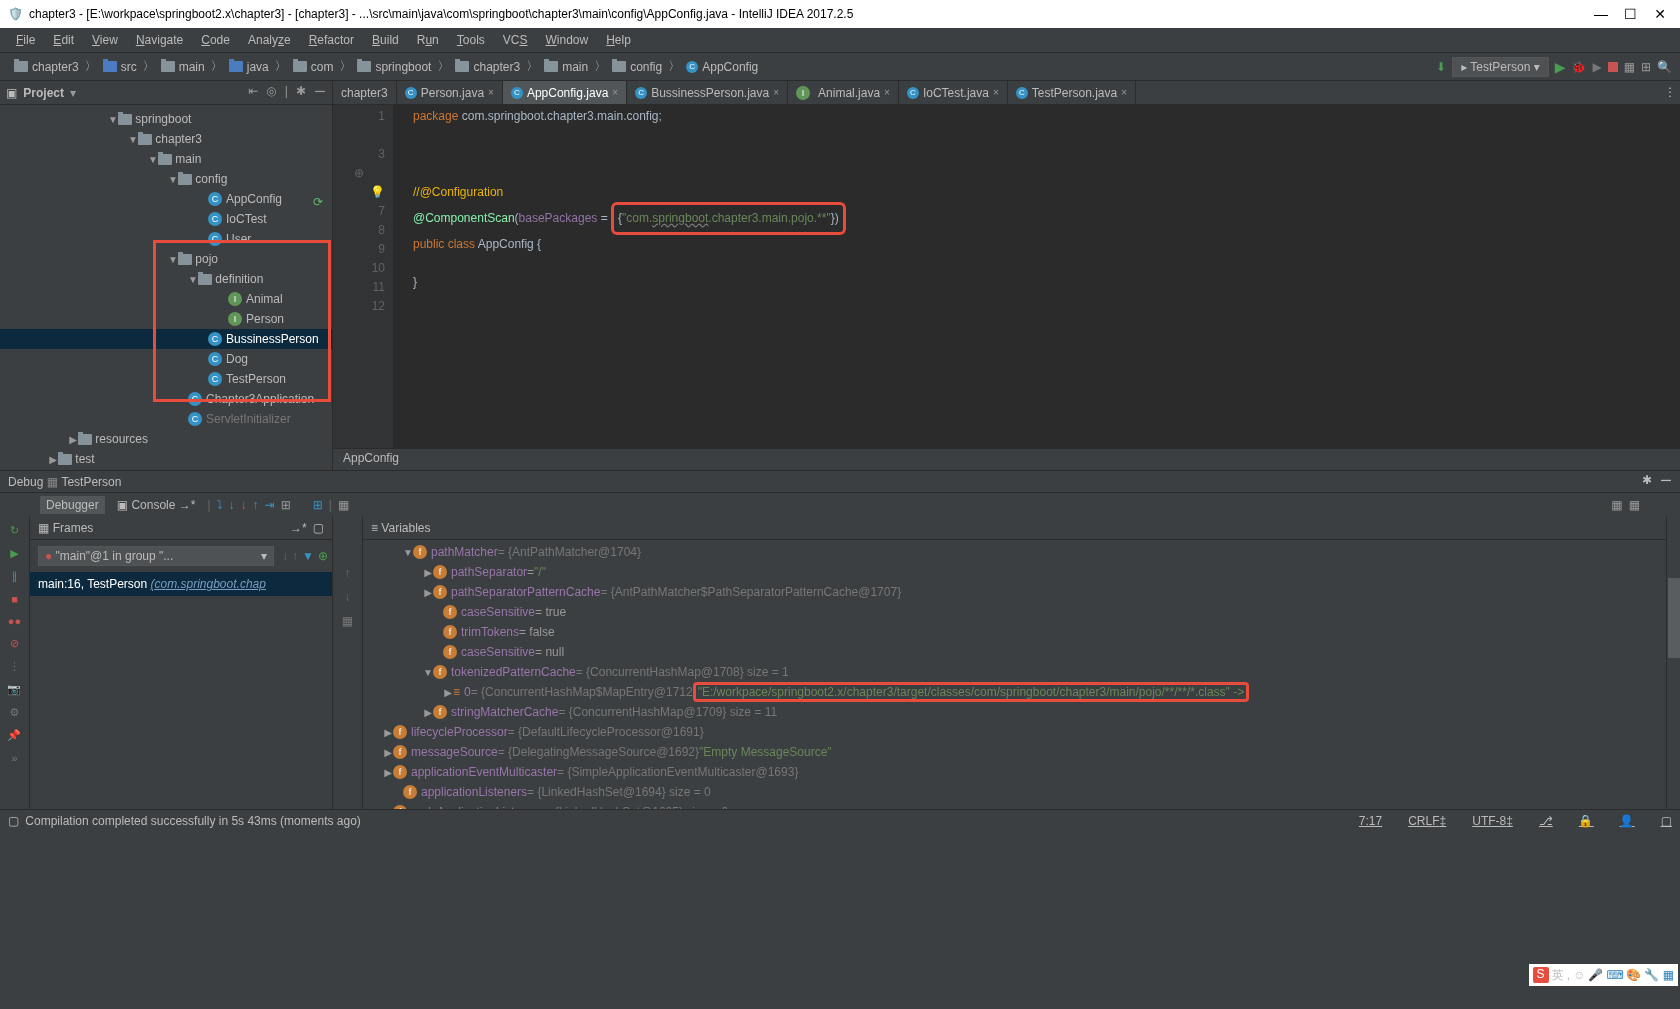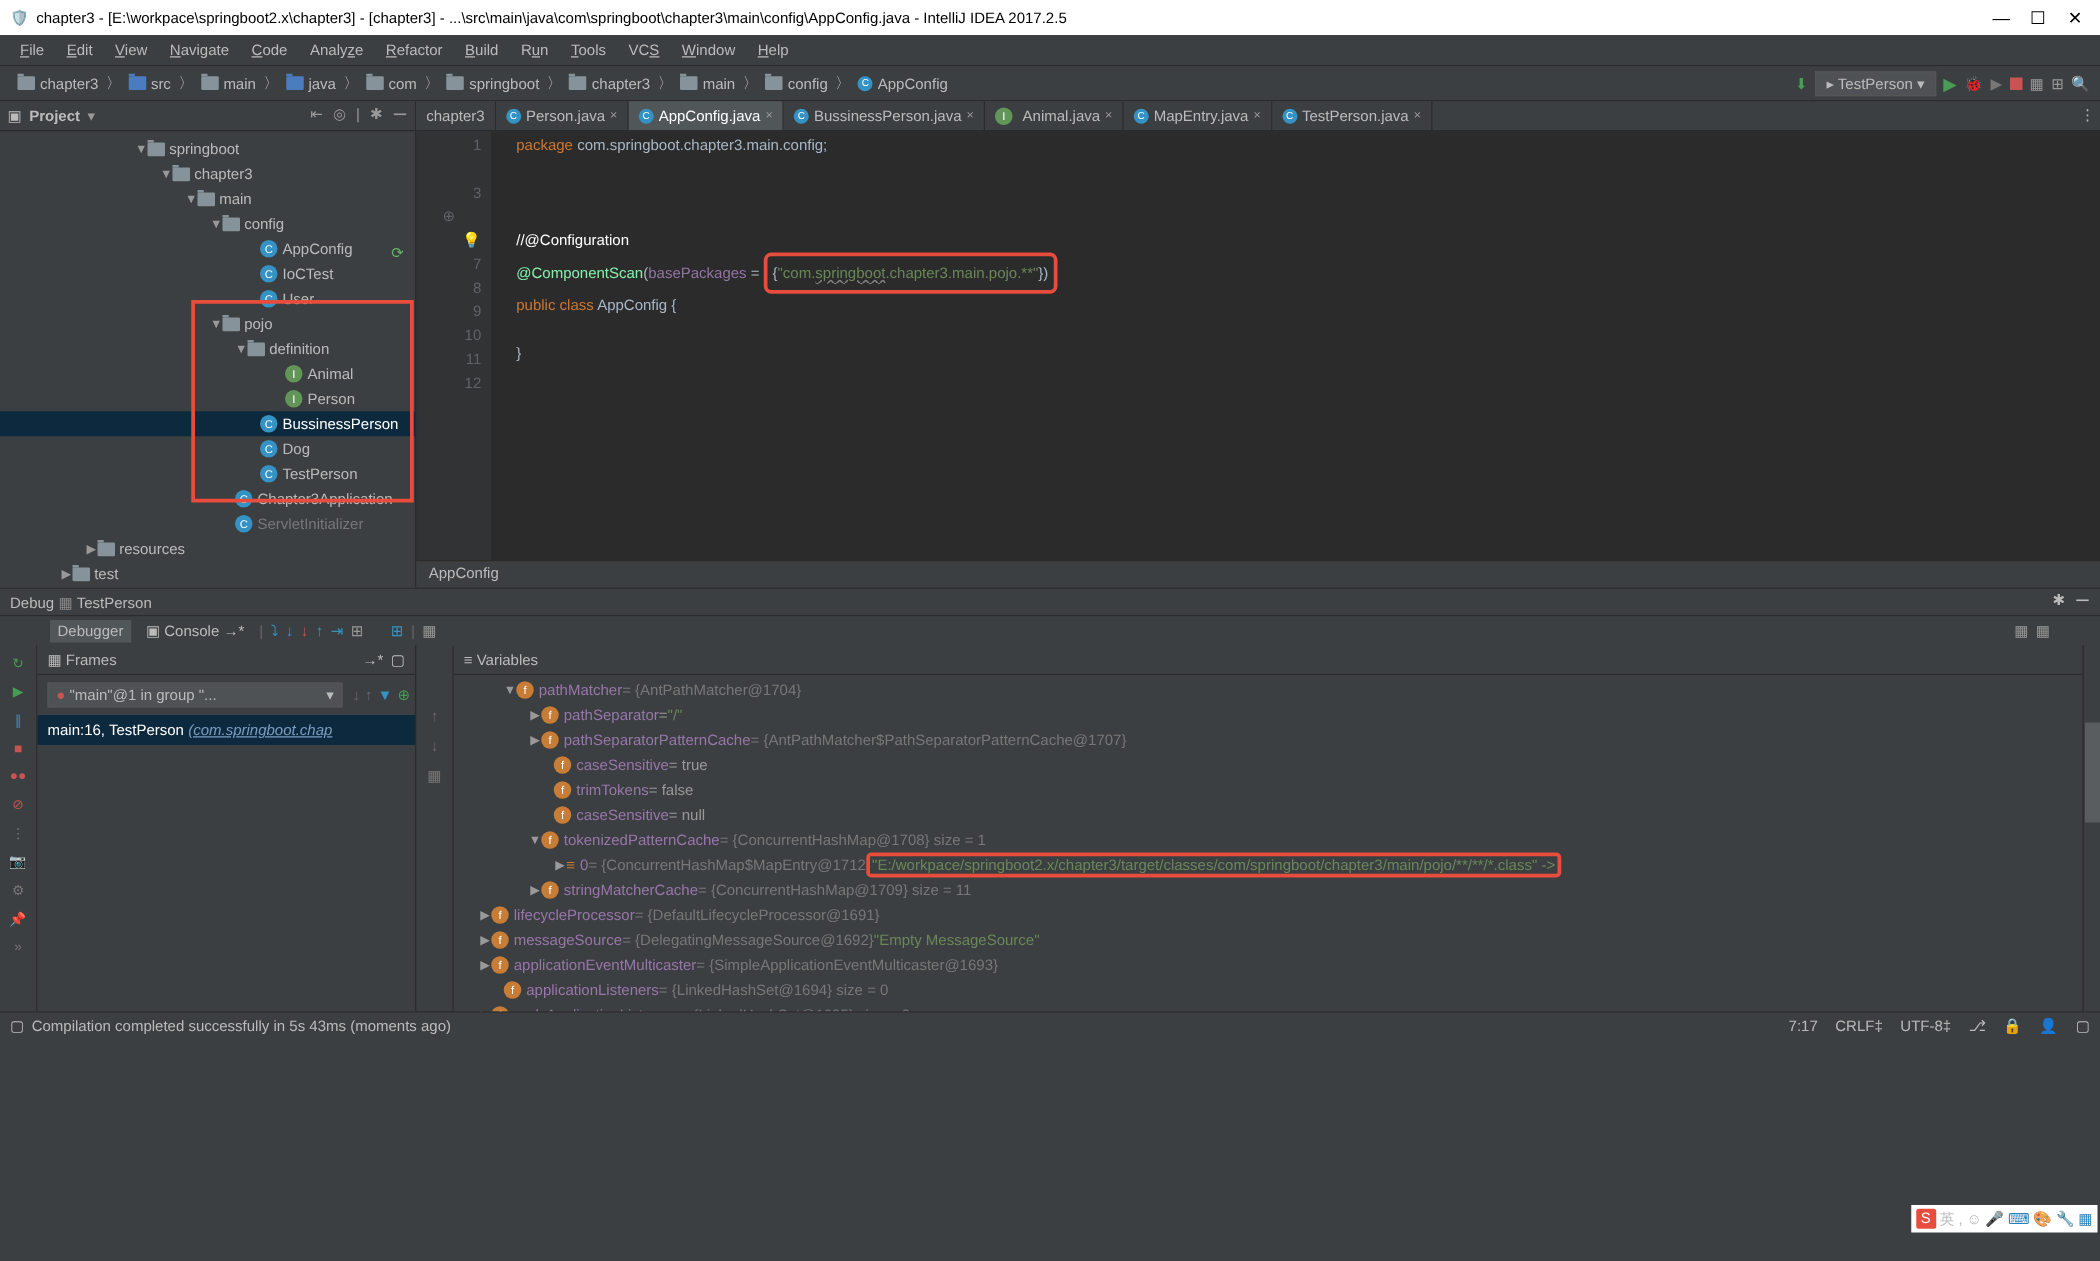--- a/index.html
+++ b/index.html
@@ -38,21 +38,21 @@
     .redbox1 { position:absolute; border:3px solid #e74c3c; pointer-events:none;}
     .editor { flex:1; background:#2b2b2b; display:flex; flex-direction:column; position:relative;}
     .tabs { height:24px; background:#3c3f41; display:flex; align-items:end; padding:0; border-bottom:1px solid #2b2b2b;}
     .tab { height:23px; padding:0 8px; display:flex; align-items:center; gap:4px; background:#3c3f41; border-right:1px solid #2b2b2b; color:#bbb;}
     .tab.active { background:#515658; color:#fff;}
     .tab .close { color:#999; font-size:10px;}
     .codearea { display:flex; flex:1; font-family:Consolas,monospace; font-size:13px;}
     .gutter { width:60px; background:#313335; color:#606366; text-align:right; padding:2px 8px 0 0; line-height:19px;}
     .code { flex:1; padding:2px 0 0 20px; line-height:19px; position:relative;}
     .code .kw { color:#cc7832;}
-    .code .comment { color:#ffffff;}
+    .code .comment { color:#eab308;}
     .code .ann { color:#86efac;}
     .code .str { color:#6a8759;}
     .code .ident { color:#a9b7c6;}
     .code .pkg { color:#a9b7c6;}
     .bulb { color:#f0a732; }
     .breadcrumb2 { height:22px; background:#3c3f41; padding:2px 10px; color:#bbb; border-top:1px solid #2b2b2b;}
     .debugtab { height:22px; background:#3c3f41; border-top:1px solid #2b2b2b; display:flex; align-items:center; padding:0 8px; color:#bbb;}
     .debugtab .right{margin-left:auto; display:flex; gap:8px;}
     .debugtoolbar { height:24px; background:#3c3f41; border-top:1px solid #2b2b2b; display:flex; align-items:center; padding:0 40px; gap:6px;}
     .debugtoolbar .btn { padding:2px 6px; color:#bbb;}
@@ -68,21 +68,21 @@
     .framerow.sel .grey{color:#7a9ec2;}
     .dropdown { background:#4e5254; border:1px solid #555; padding:2px 6px; margin:4px; display:flex; align-items:center;}
     .variables { flex:1; background:#3c3f41; overflow:hidden;}
     .varrow { display:flex; align-items:center; height:20px; padding:0; white-space:nowrap;}
     .varname { color:#9876aa;}
     .varval { color:#999;}
     .vartype { color:#777;}
     .varstr { color:#6a8759;}
     .ficon { width:14px; height:14px; border-radius:50%; background:#c77d35; color:#fff; font-size:9px; display:inline-flex; align-items:center; justify-content:center; margin-right:4px;}
     .statusbar { height:23px; background:#3c3f41; border-top:1px solid #2b2b2b; display:flex; align-items:center; padding:0 8px; color:#bbb;}
-    .statusbar .right { margin-left:auto; display:flex; gap:14px; align-items:flex-end;}
+    .statusbar .right { margin-left:auto; display:flex; gap:26px; align-items:flex-end;text-decoration:underline;}
     .imebar { position:absolute; bottom:23px; right:2px; height:22px; background:#fff; display:flex; align-items:center; gap:3px; padding:0 4px;}
     .imebar span{font-size:12px;}
     .redhighlight { border:3px solid #e74c3c; border-radius:4px; padding:0 2px;}
     .sidetools { position:absolute; right:0; top:0; width:20px; height:100%; display:flex; flex-direction:column; align-items:center; gap:8px; padding-top:4px;}
   </style>
 </head>
 <body>
 
 <div class="titlebar">
   <span style="margin-right:6px;">🛡️</span>
@@ -261,21 +261,21 @@
           <span>BussinessPerson.java</span>
           <span class="close">×</span>
         </div>
       <div class="tab">
           <span class="circicon i">I</span>
           <span>Animal.java</span>
           <span class="close">×</span>
         </div>
       <div class="tab">
           <span class="javaicon">C</span>
-          <span>MapEntry.java</span>
+          <span>IoCTest.java</span>
           <span class="close">×</span>
         </div>
       <div class="tab">
           <span class="javaicon">C</span>
           <span>TestPerson.java</span>
           <span class="close">×</span>
         </div>
     </div>
     <div class="codearea">
       <div class="gutter">

